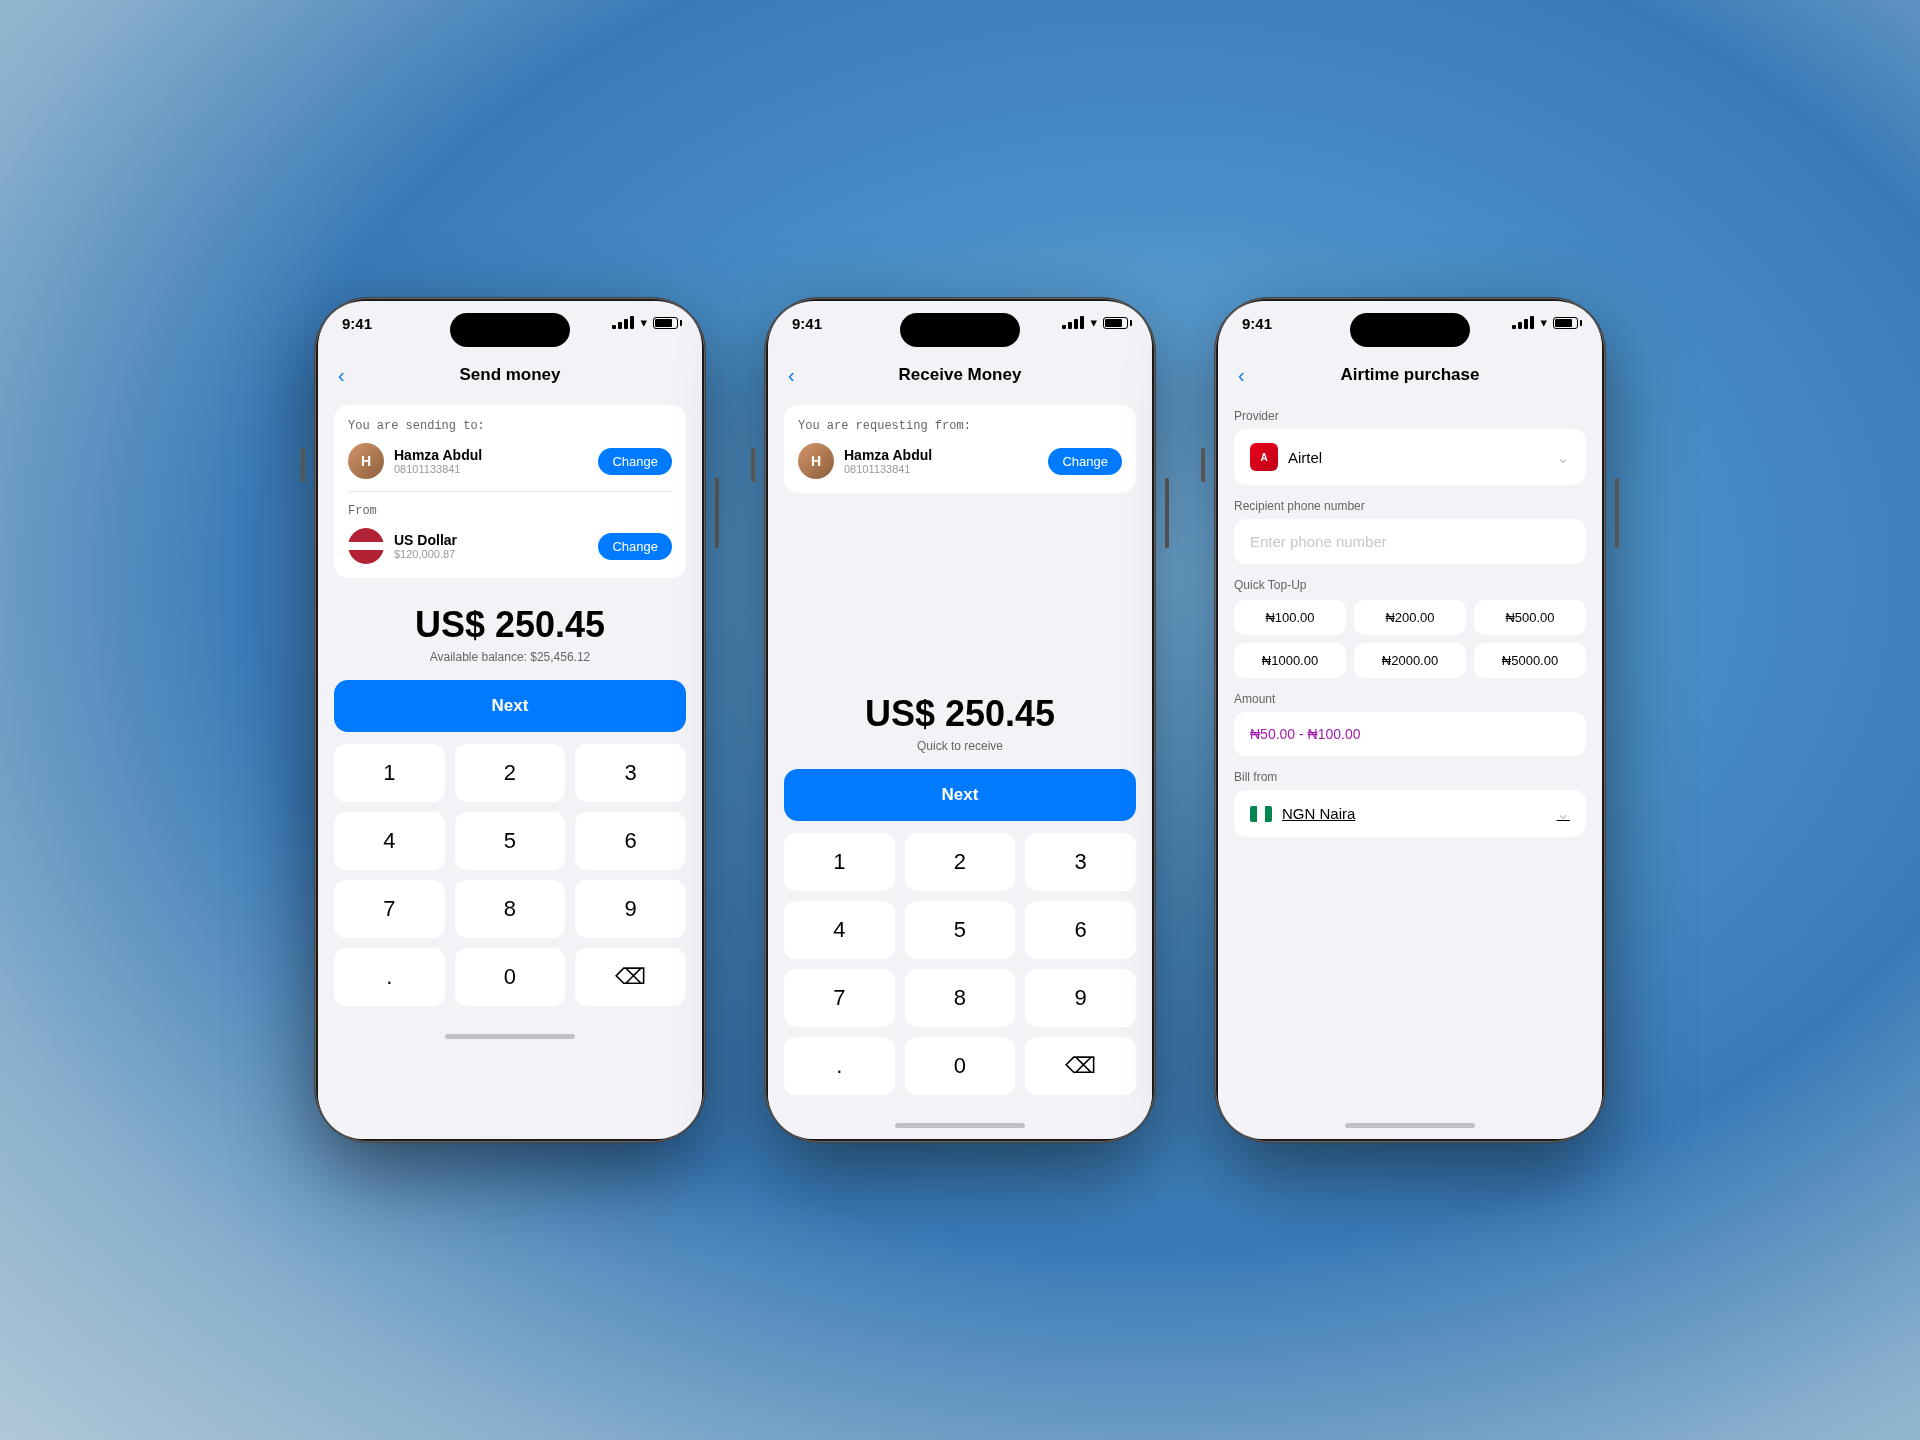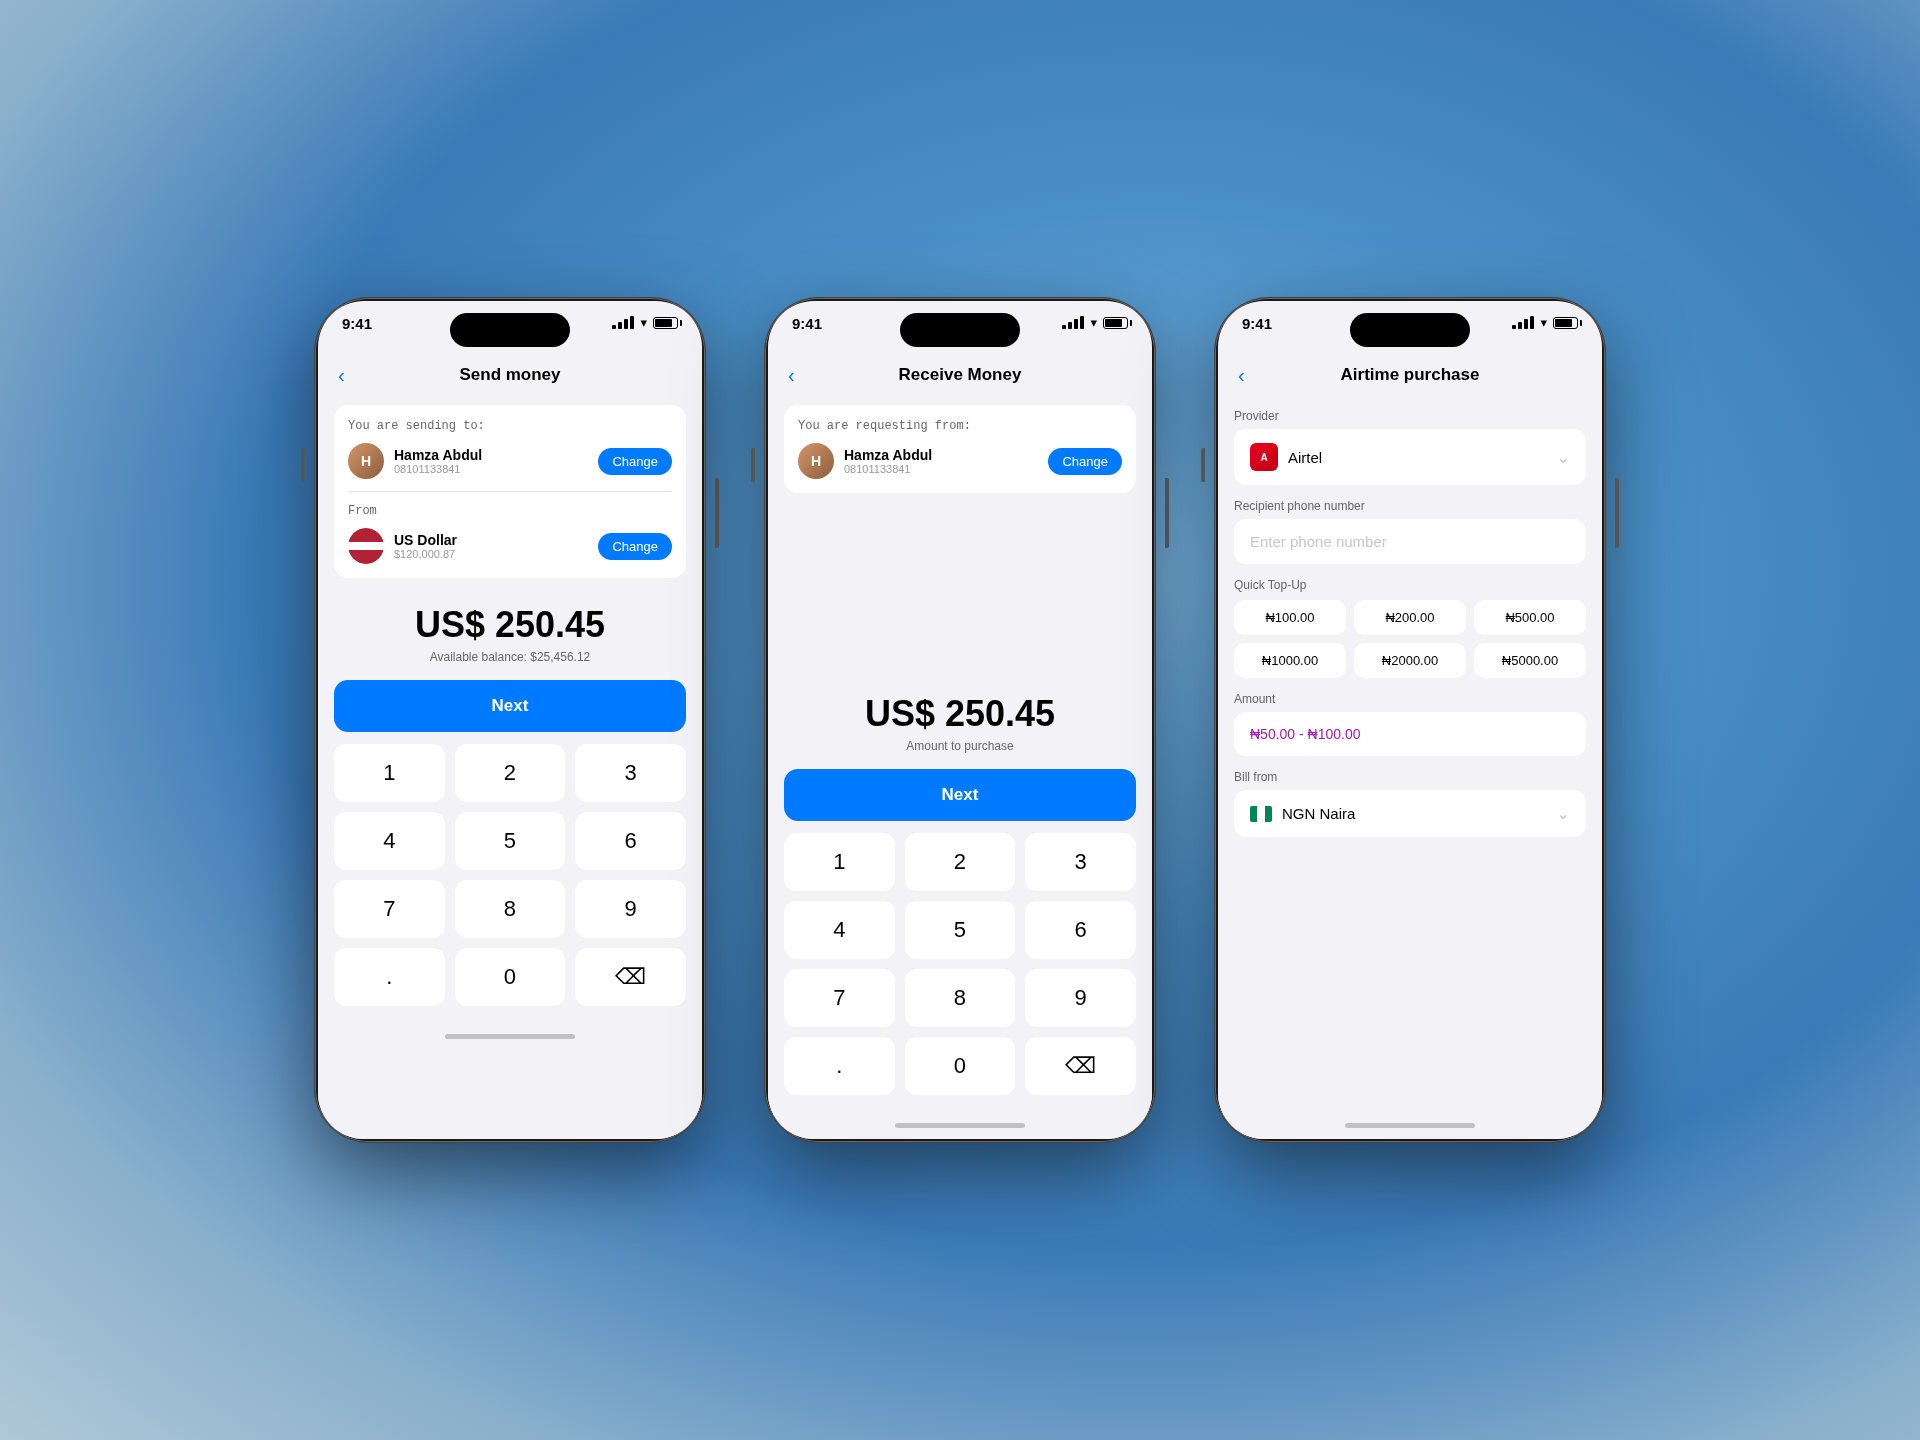--- a/index.html
+++ b/index.html
@@ -391,20 +391,21 @@
     }
 
     .bill-select {
       background: #fff;
       border-radius: 12px;
       padding: 14px 16px;
       display: flex;
       align-items: center;
       justify-content: space-between;
       cursor: pointer;
+      text-decoration: underline;
     }
 
     .bill-left {
       display: flex;
       align-items: center;
       gap: 10px;
     }
 
     .ng-flag {
       width: 22px;
@@ -611,21 +612,21 @@
             </div>
           </div>
           <button class="change-btn">Change</button>
         </div>
       </div>
 
       <div style="flex:1;"></div>
 
       <div class="amount-display">
         <div class="amount-value">US$ 250.45</div>
-        <div class="amount-sub">Amount to purchase</div>
+        <div class="amount-sub">Quick to receive</div>
       </div>
 
       <button class="next-btn">Next</button>
 
       <div class="keypad">
         <button class="key-btn">1</button>
         <button class="key-btn">2</button>
         <button class="key-btn">3</button>
         <button class="key-btn">4</button>
         <button class="key-btn">5</button>

